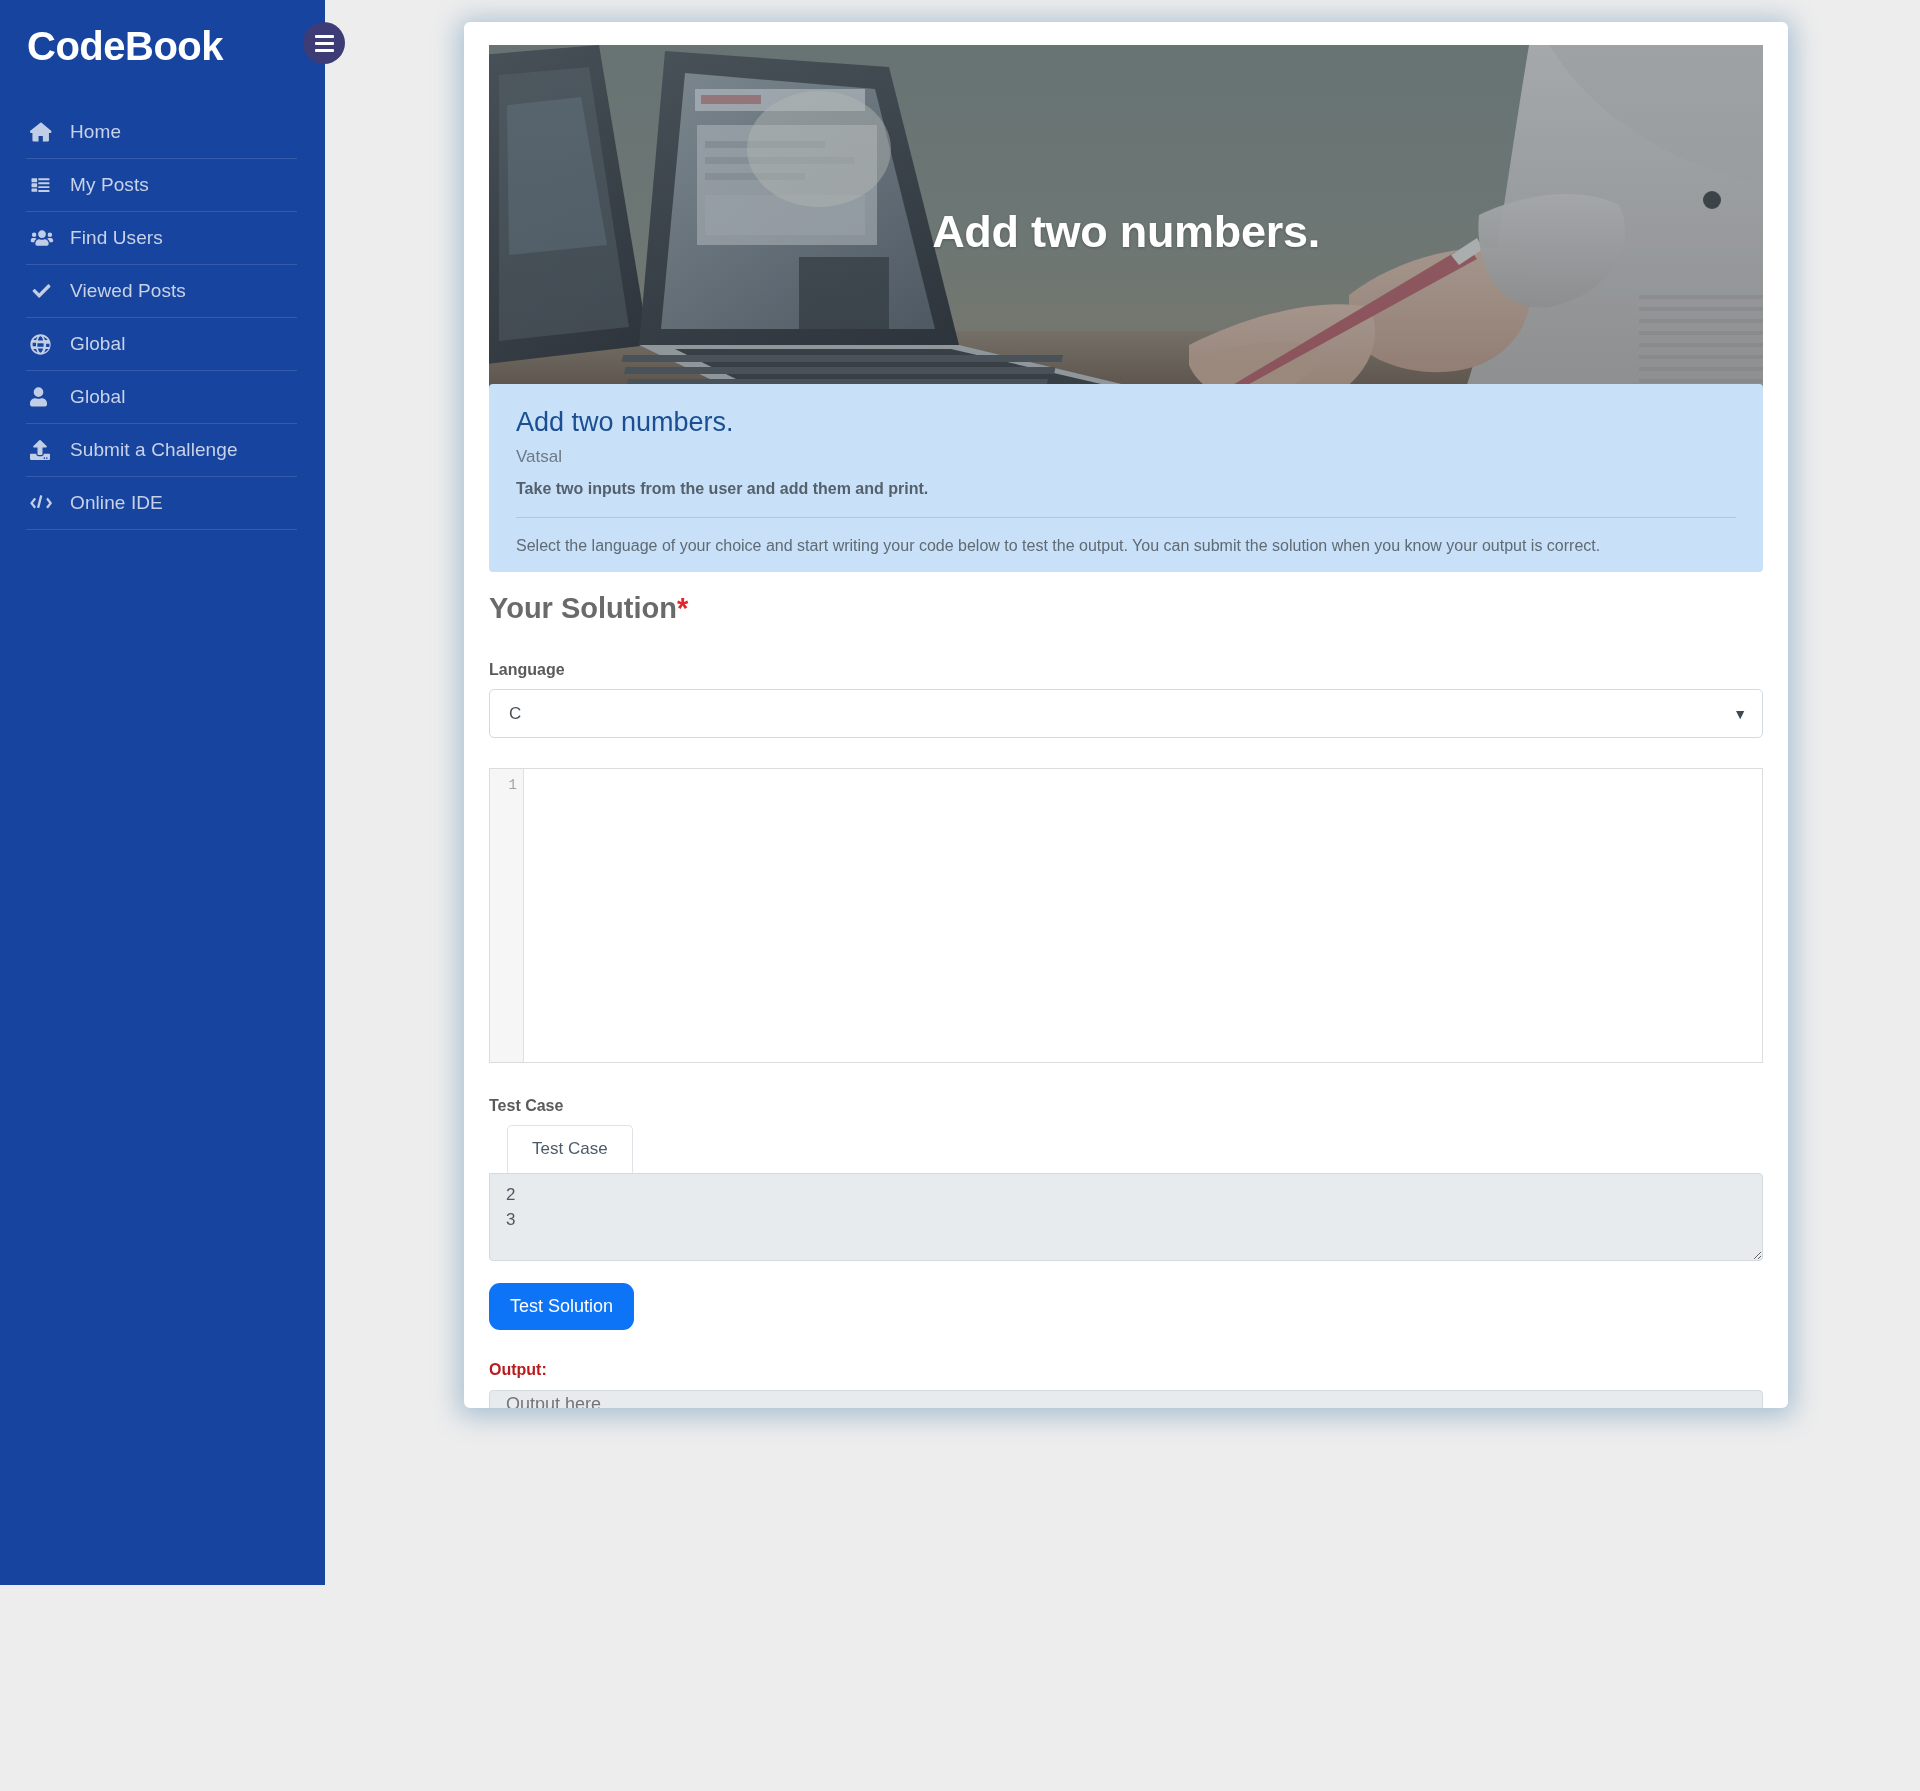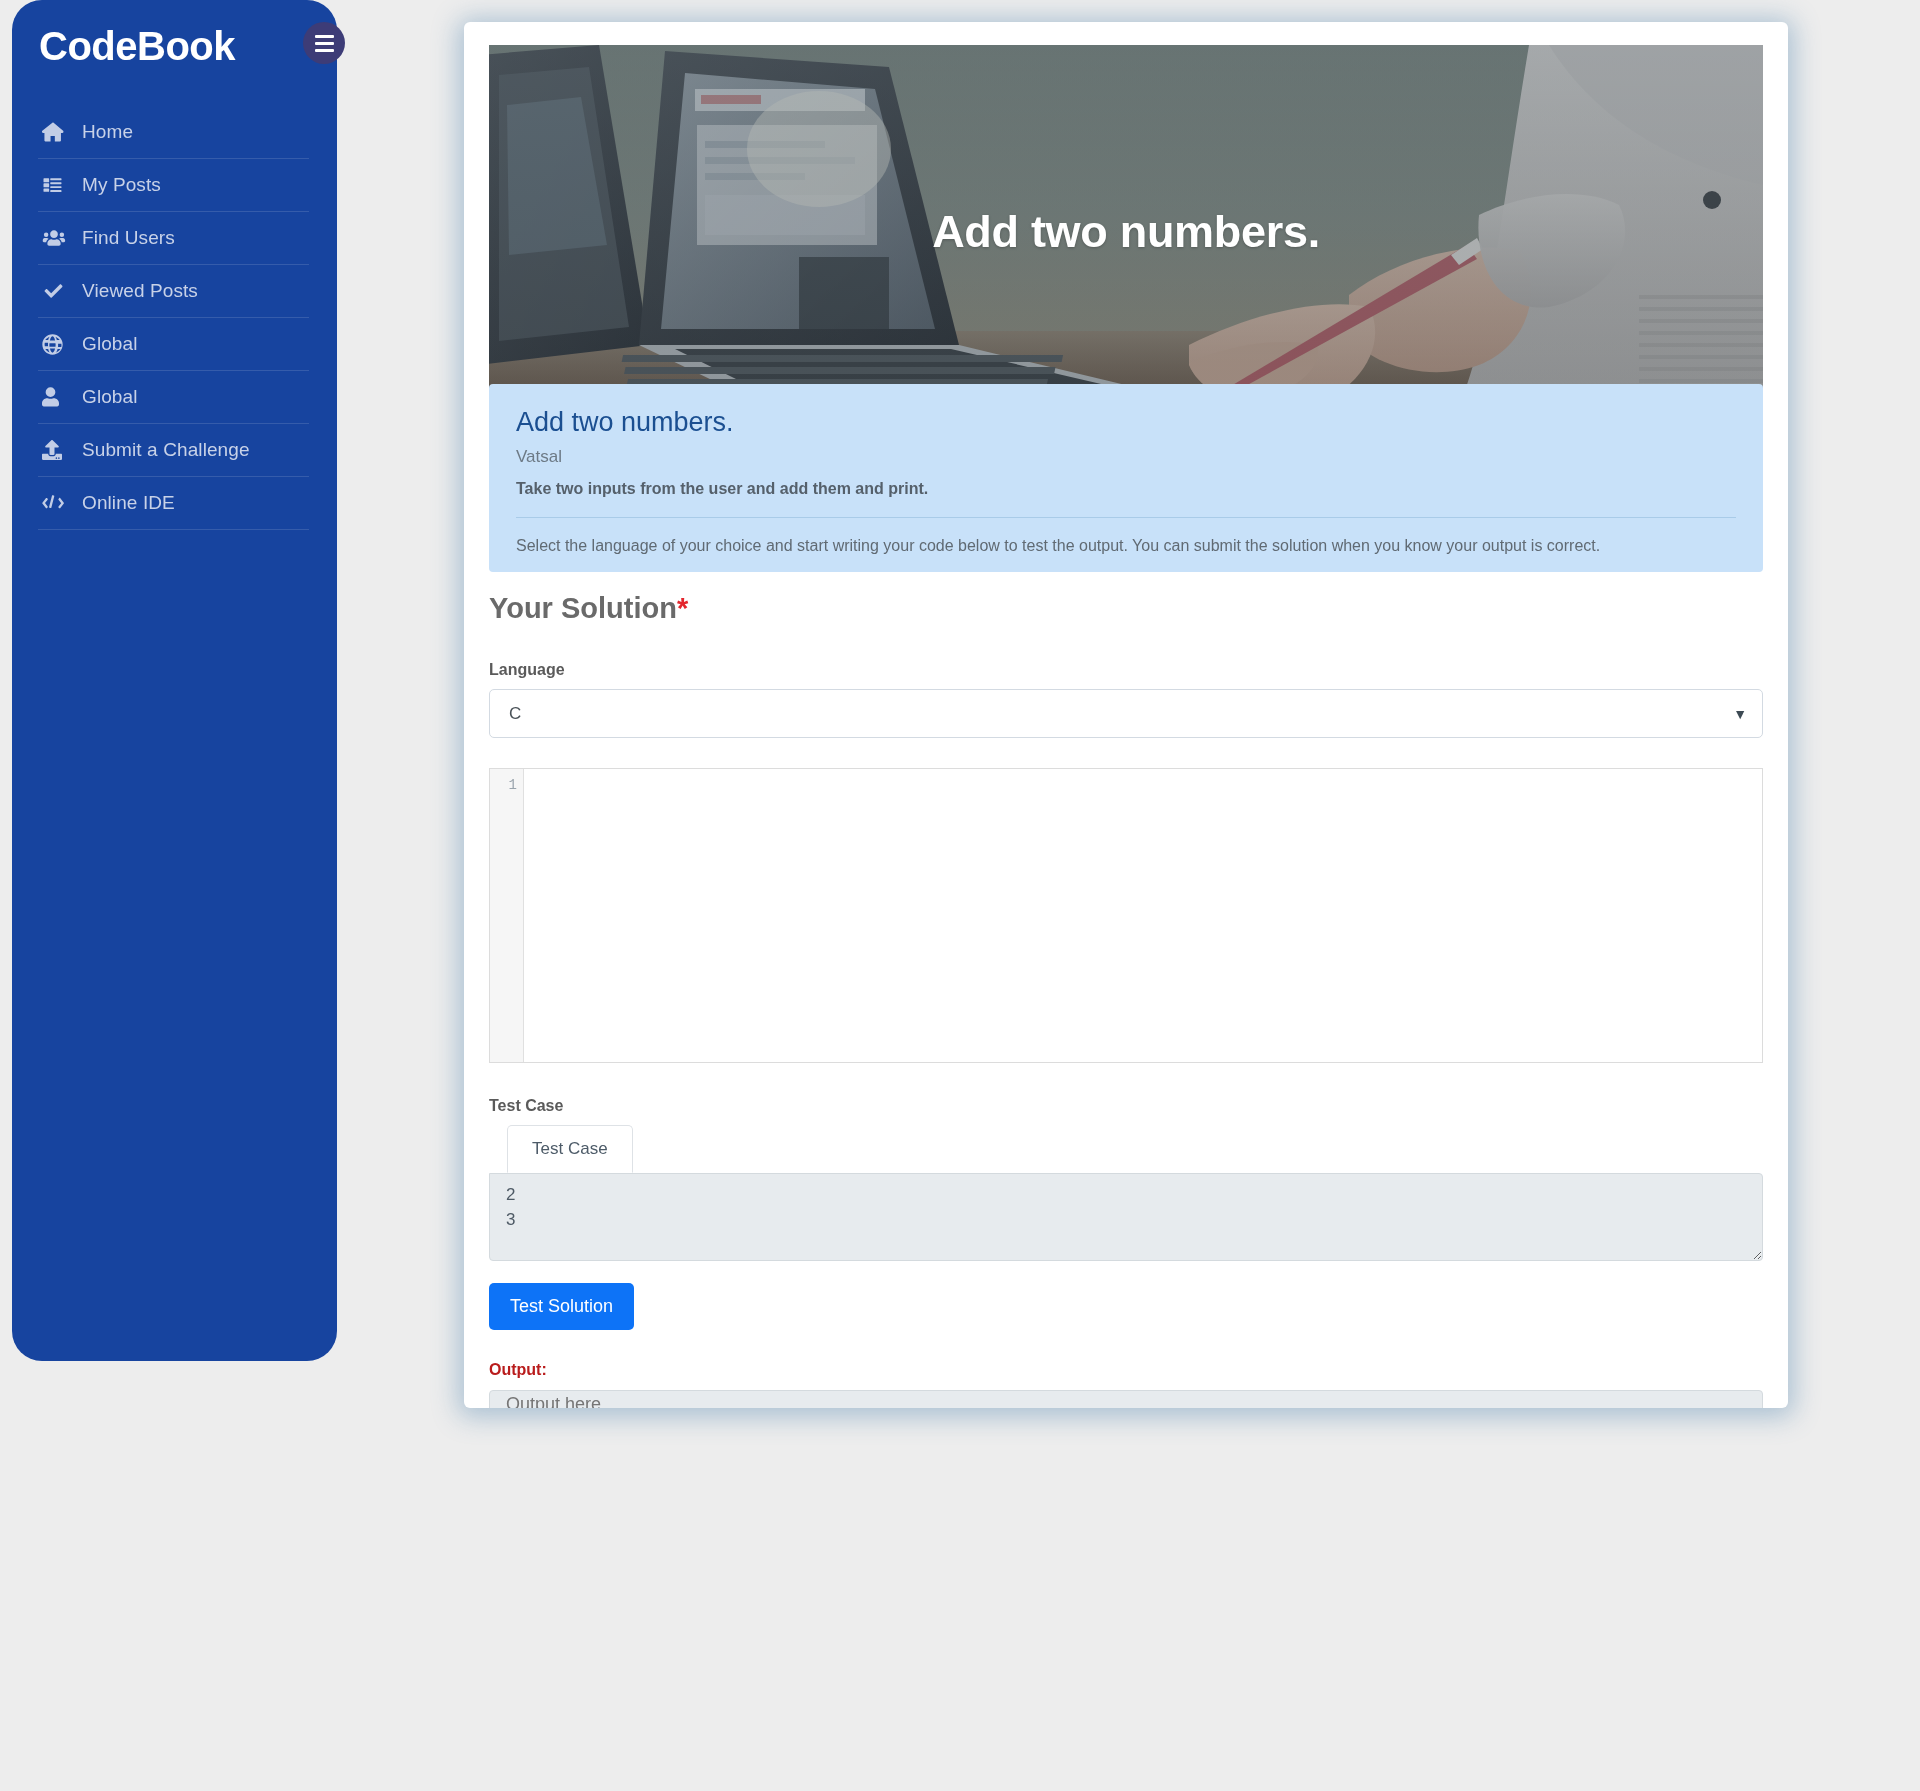--- a/index.html
+++ b/index.html
@@ -7,24 +7,23 @@
     margin: 0; padding: 0;
     width: 1920px; height: 1791px;
     background: #ededed;
     font-family: "Liberation Sans", sans-serif;
     overflow: hidden;
   }
   #root { position: relative; width: 1920px; height: 1791px; }
 
   
   #sidebar {
-    position: absolute; left: 12px; top: 0;
-    width: 325px; height: 1361px;
+    position: absolute; left: 0; top: 0;
+    width: 325px; height: 1585px;
     background: #17449f;
-    border-radius: 30px;
   }
   #brand {
     color: #ffffff;
     font-size: 40px;
     font-weight: bold;
     letter-spacing: -0.5px;
     padding: 22px 0 0 27px;
     line-height: 1.2;
   }
   #nav { margin-top: 36px; padding: 0 28px 0 26px; }
@@ -260,21 +259,21 @@
     resize: vertical;
     outline: none;
     line-height: 1.45;
     margin-bottom: 22px;
   }
 
   #test-btn {
     background: #0d73f7;
     color: #ffffff;
     border: none;
-    border-radius: 5px;
+    border-radius: 11px;
     font-size: 18px;
     padding: 13px 21px;
     cursor: pointer;
     font-family: "Liberation Sans", sans-serif;
     margin-bottom: 31px;
     display: inline-block;
   }
 
   #output-label {
     font-size: 16px;

